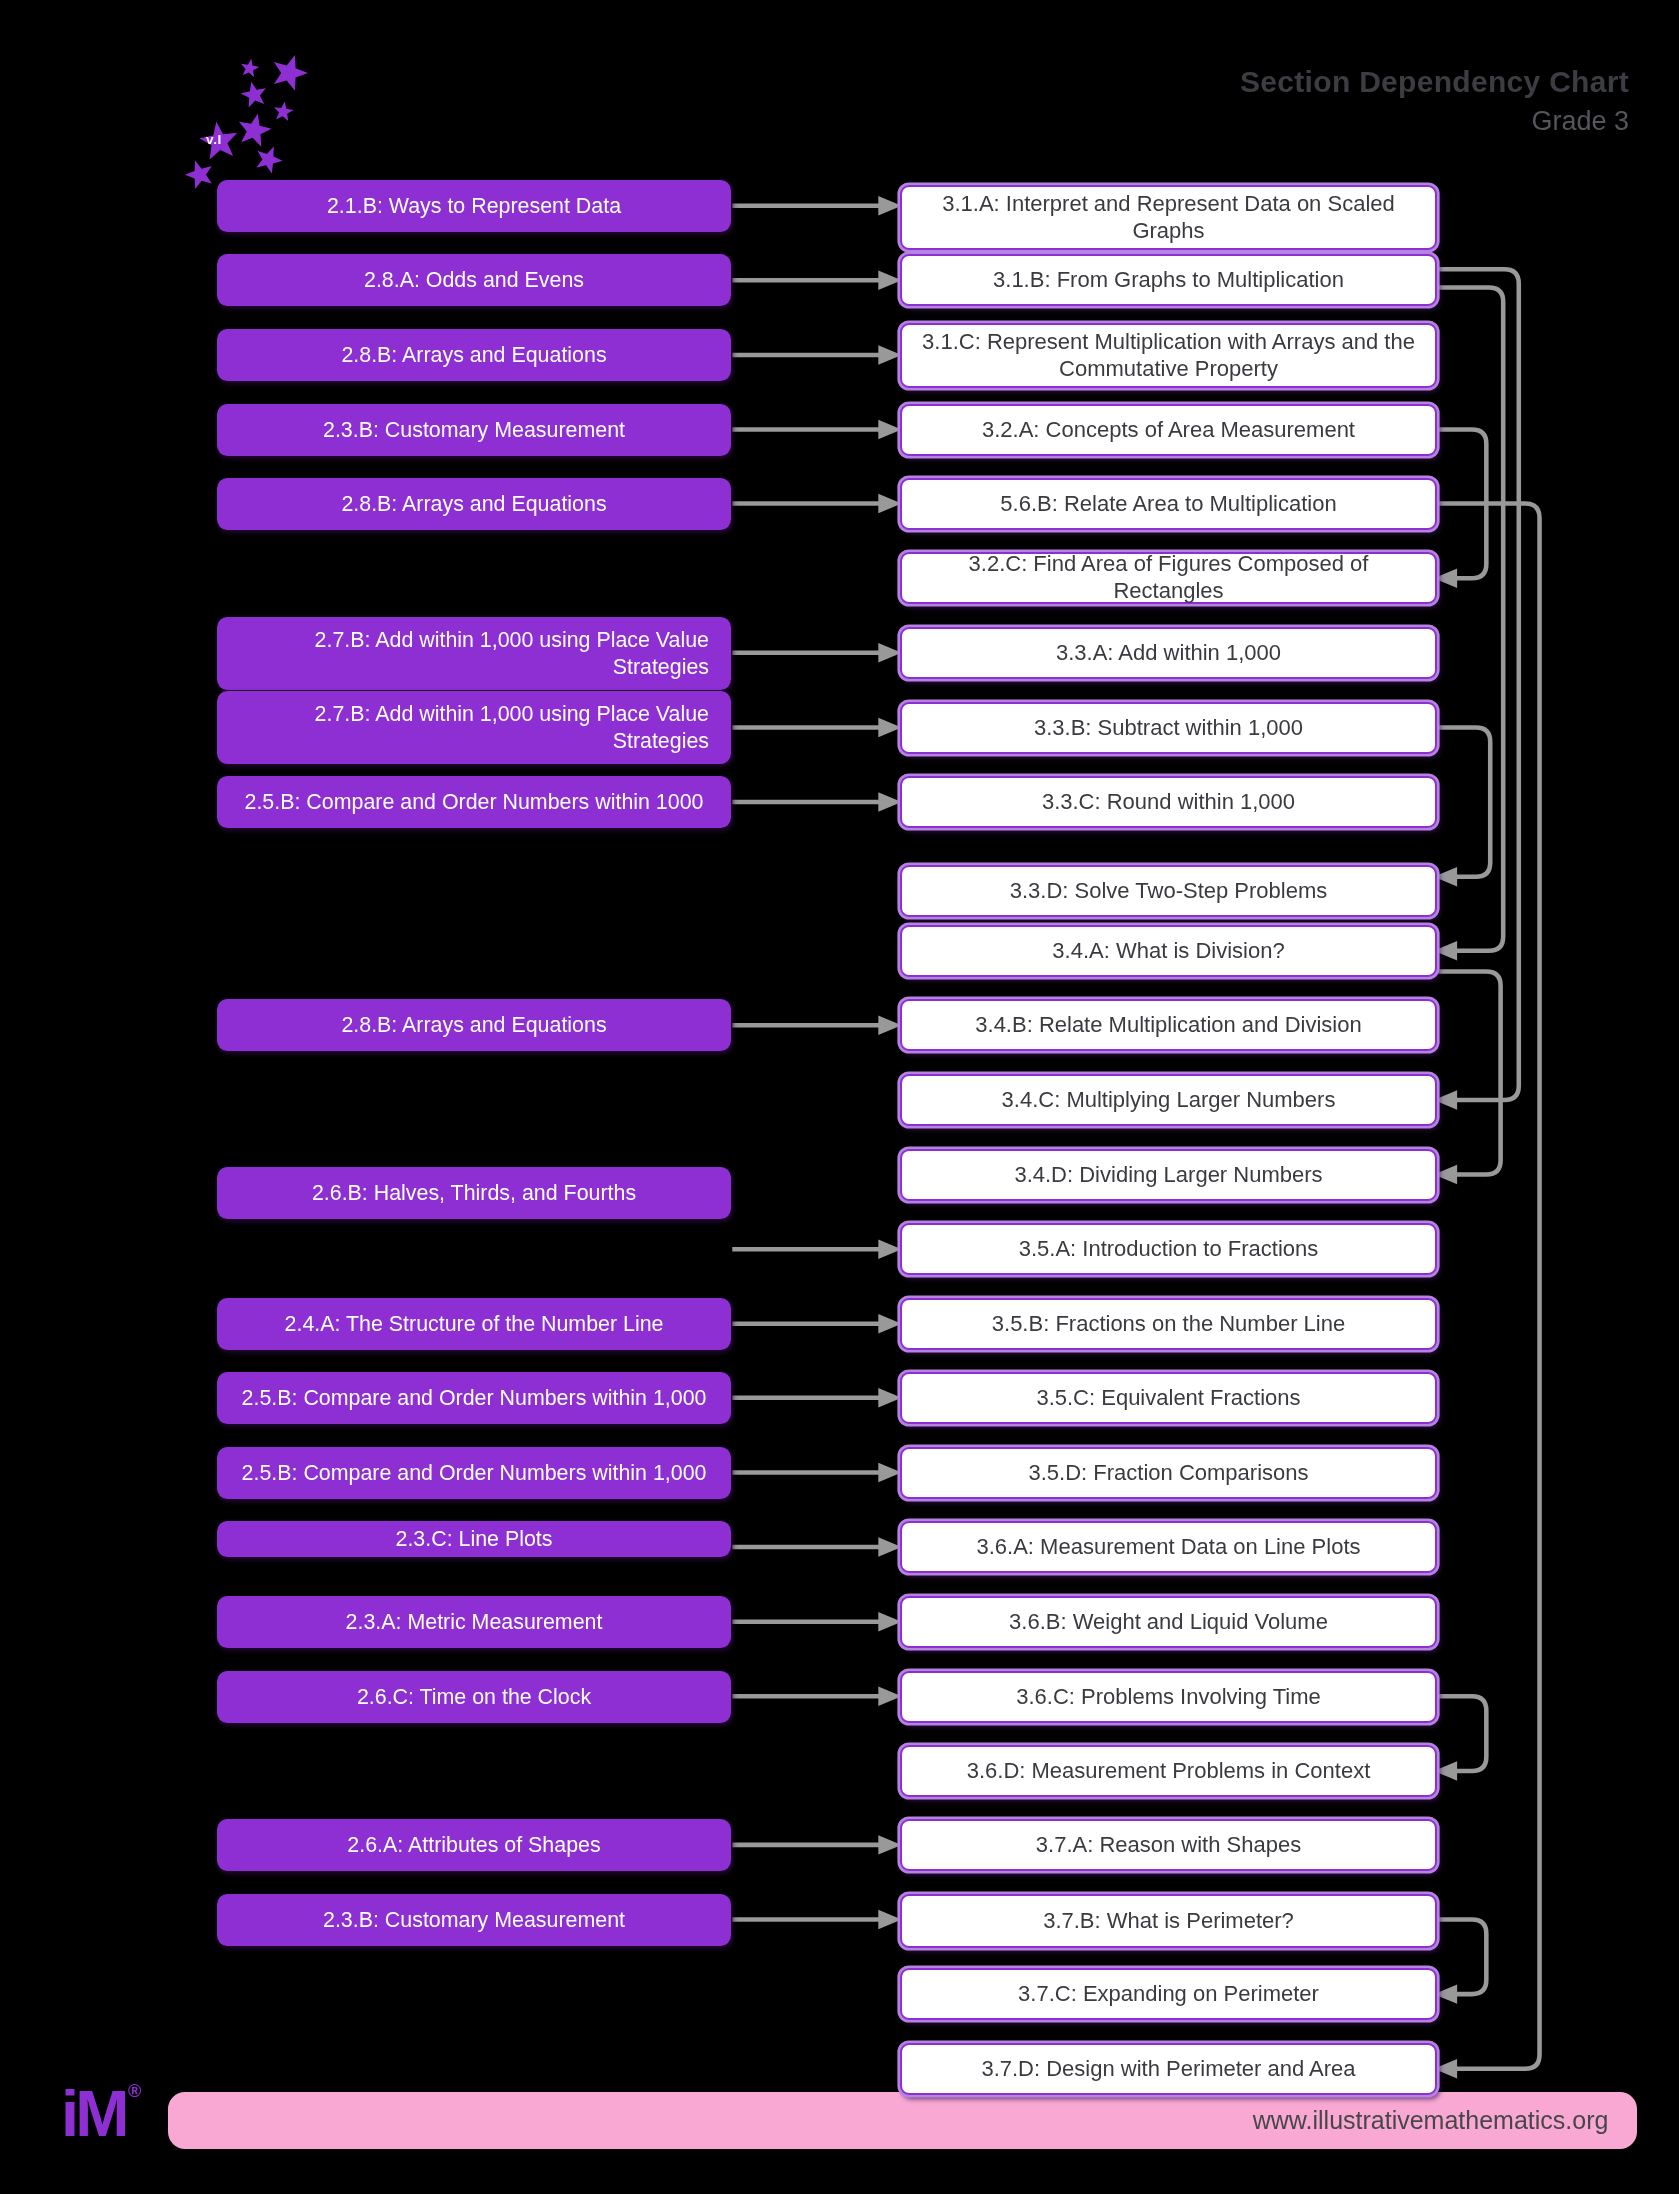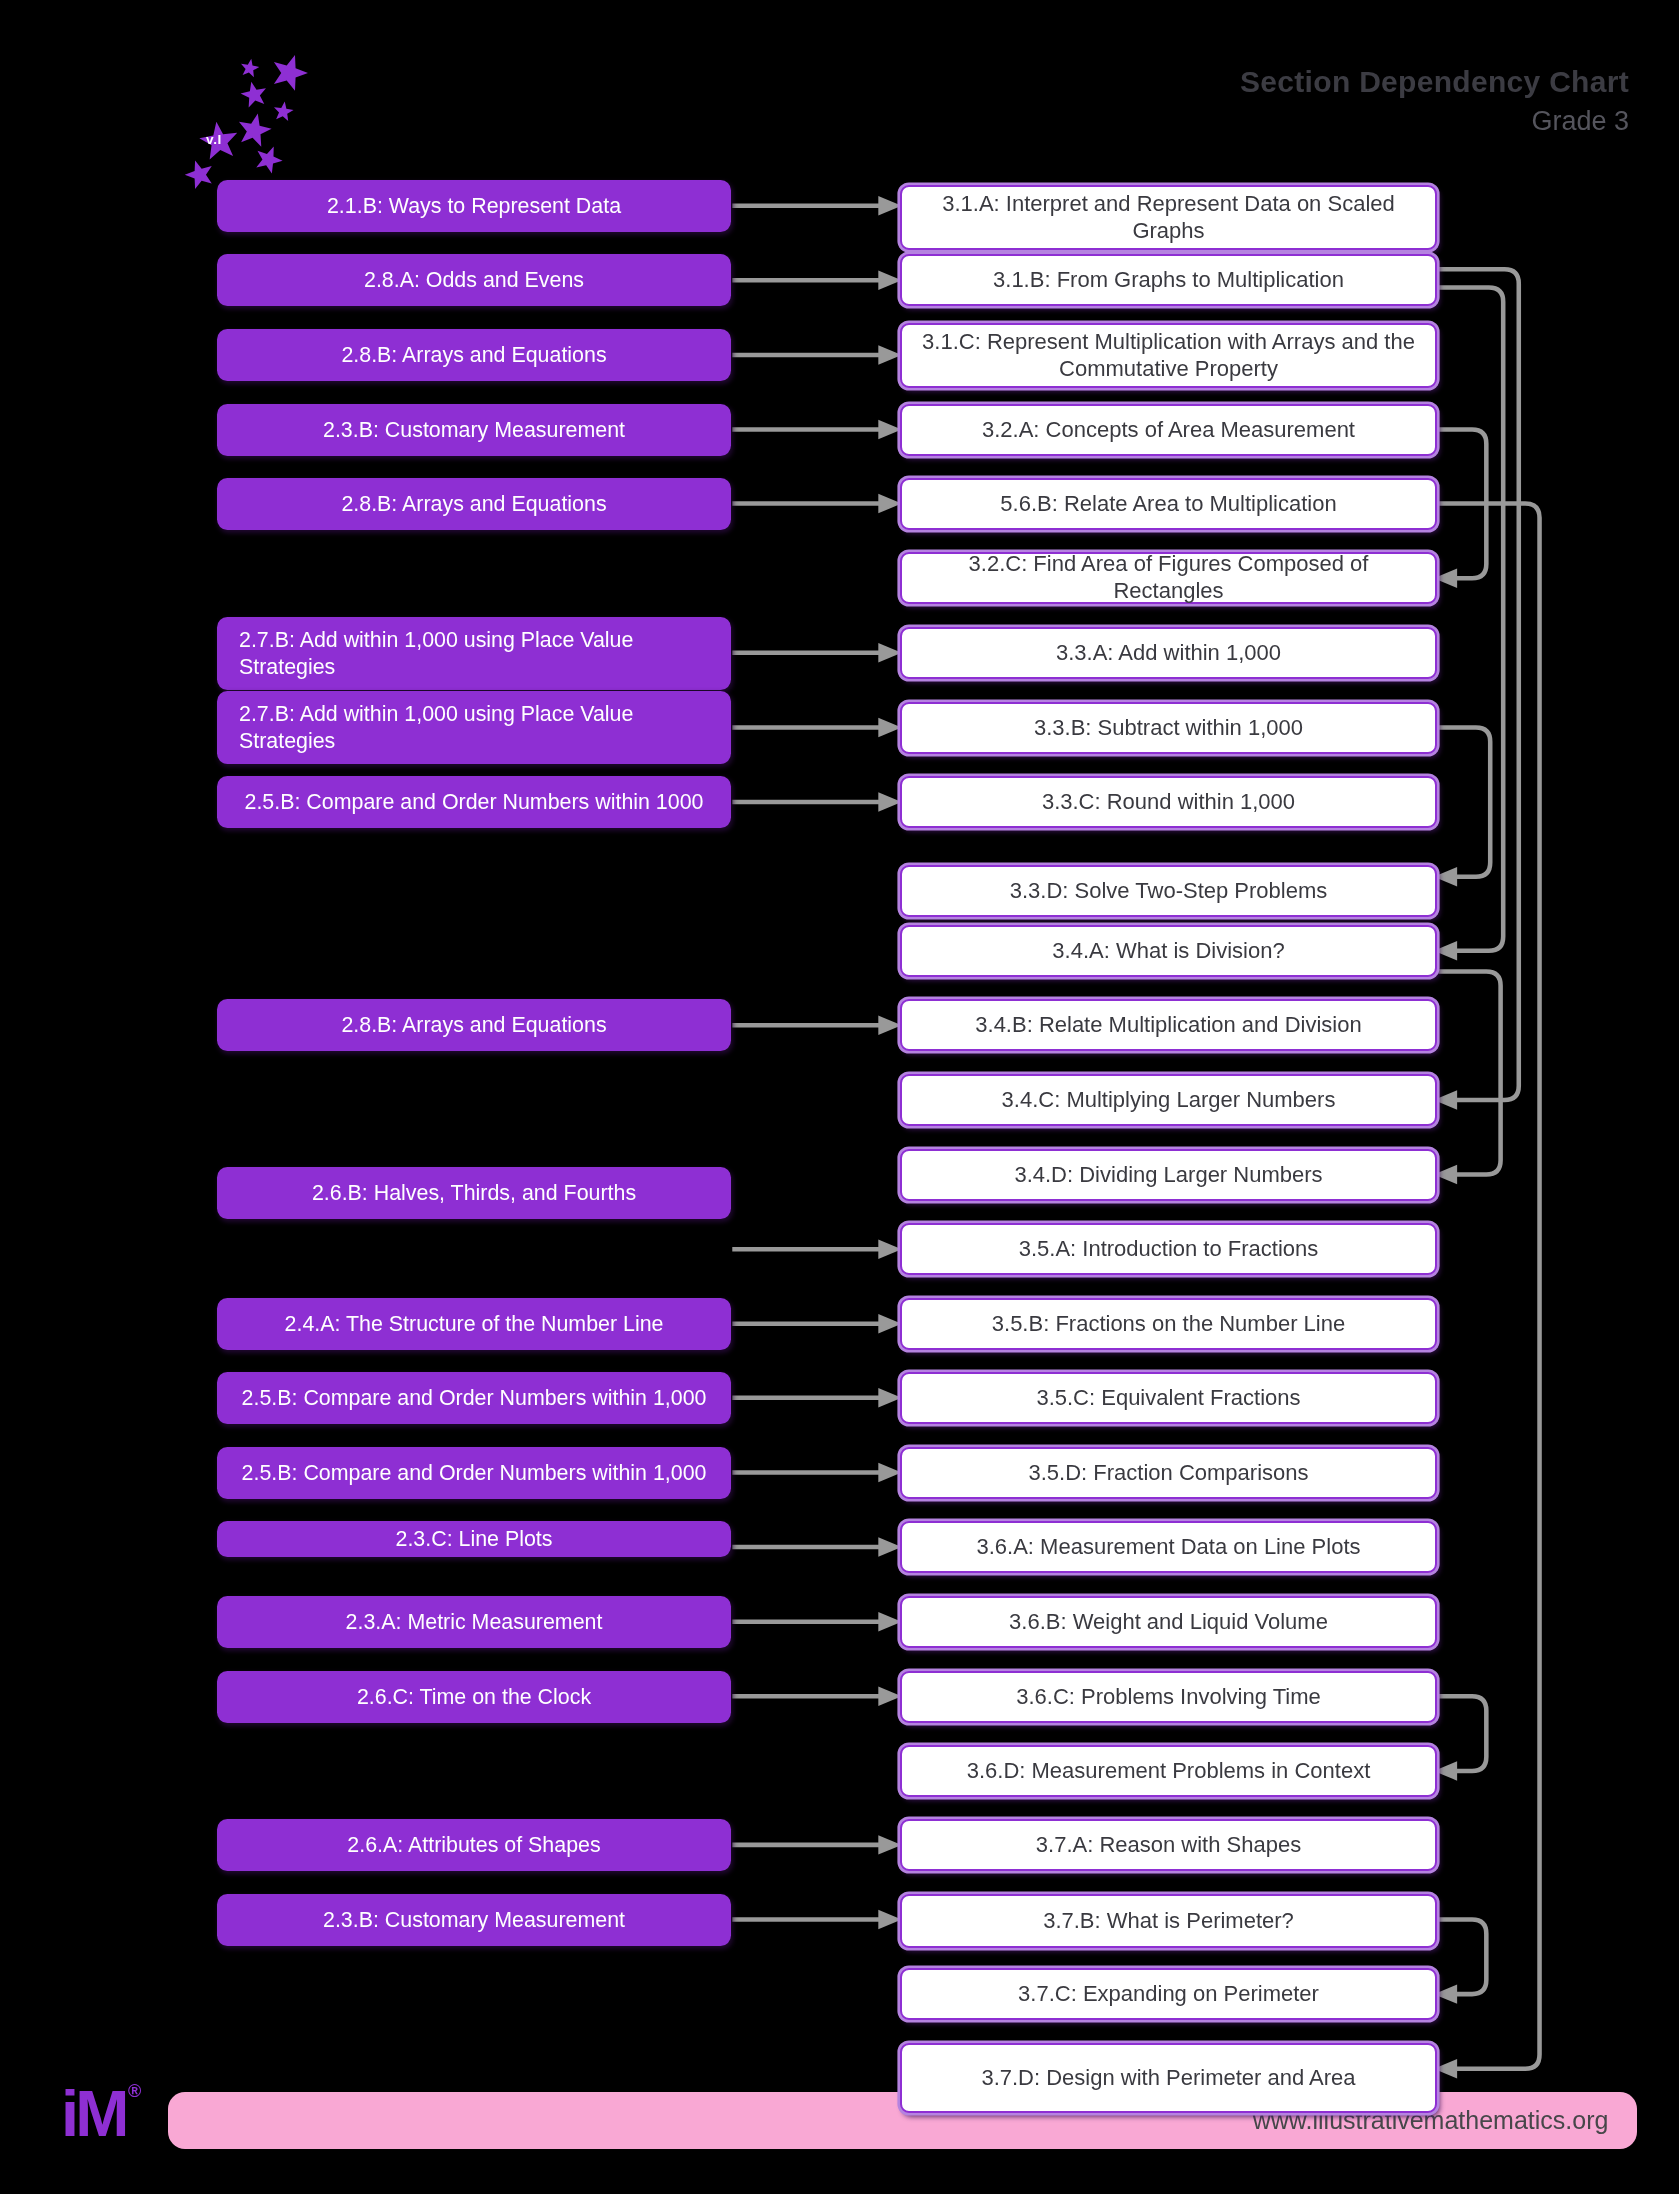--- a/index.html
+++ b/index.html
@@ -6,21 +6,21 @@
   #canvas{position:relative;width:1680px;height:2194px;background:#000;overflow:hidden;
           font-family:"Liberation Sans",sans-serif;}
   #connector-layer{position:absolute;left:0;top:0;z-index:1;}
   #stars-logo{position:absolute;left:0;top:0;z-index:2;}
   .hdr{position:absolute;right:51px;top:65px;text-align:right;z-index:2;}
   .hdr .t1{font-size:30px;font-weight:bold;color:#3c3c43;letter-spacing:0.3px;}
   .hdr .t2{font-size:27px;color:#55555d;margin-top:6.5px;}
   .version-label{position:absolute;left:206px;top:132px;z-index:3;color:#fff;
                  font-size:13.6px;font-weight:bold;letter-spacing:0.6px;}
   .left-box{position:absolute;left:217px;width:514px;background:#8e2fd3;border-radius:10.4px;
-            display:flex;align-items:center;justify-content:center;text-align:left;
+            display:flex;align-items:center;justify-content:center;text-align:right;
             color:#fff;font-size:21.4px;line-height:1.25;z-index:3;padding:0 22px;box-sizing:border-box;
             box-shadow:1.9px 2.6px 5.2px rgba(40,10,60,.8);}
   .right-box{position:absolute;left:900px;width:537px;background:#fff;border:2.6px solid #8e2fd3;
              border-radius:9px;box-shadow:0 0 0 2.6px #b583e0, 2.6px 3.2px 5.2px rgba(60,20,90,.75);
              display:flex;align-items:center;justify-content:center;text-align:center;
              color:#3a3a40;font-size:22px;line-height:1.22;z-index:3;padding:0 17px;box-sizing:border-box;}
   #footer-bar{position:absolute;left:168px;top:2092px;width:1469px;height:57px;background:#f9a8d4;
               border-radius:17px;z-index:2;}
   #footer-url{position:absolute;right:28.6px;top:0;height:57px;line-height:57px;
               font-size:25px;color:#47474a;}
@@ -227,21 +227,21 @@
       </div>
       <div class="left-box" style="top: 1894px; height: 52px;">
         <span>2.3.B: Customary Measurement</span>
       </div>
       <div class="right-box" style="top: 1894px; height: 54px;">
         <span>3.7.B: What is Perimeter?</span>
       </div>
       <div class="right-box" style="top: 1968px; height: 52px;">
         <span>3.7.C: Expanding on Perimeter</span>
       </div>
-      <div class="right-box" style="top: 2043px; height: 70px;">
+      <div class="right-box" style="top: 2043px; height: 52px;">
         <span>3.7.D: Design with Perimeter and Area</span>
       </div>
     </div>
 
   <div id="footer-bar">
     <div id="footer-url">www.illustrativemathematics.org</div>
   </div>
 
   <div id="im-logo"><span>iM</span><span class="reg">®</span></div>
 </div>

